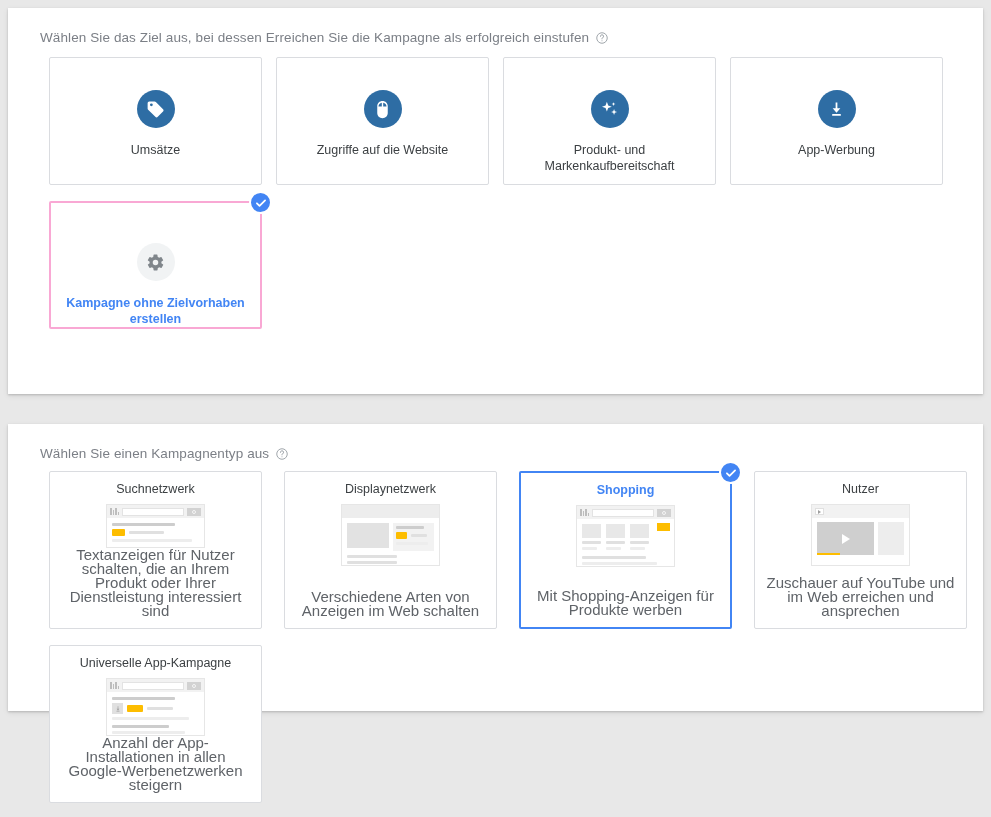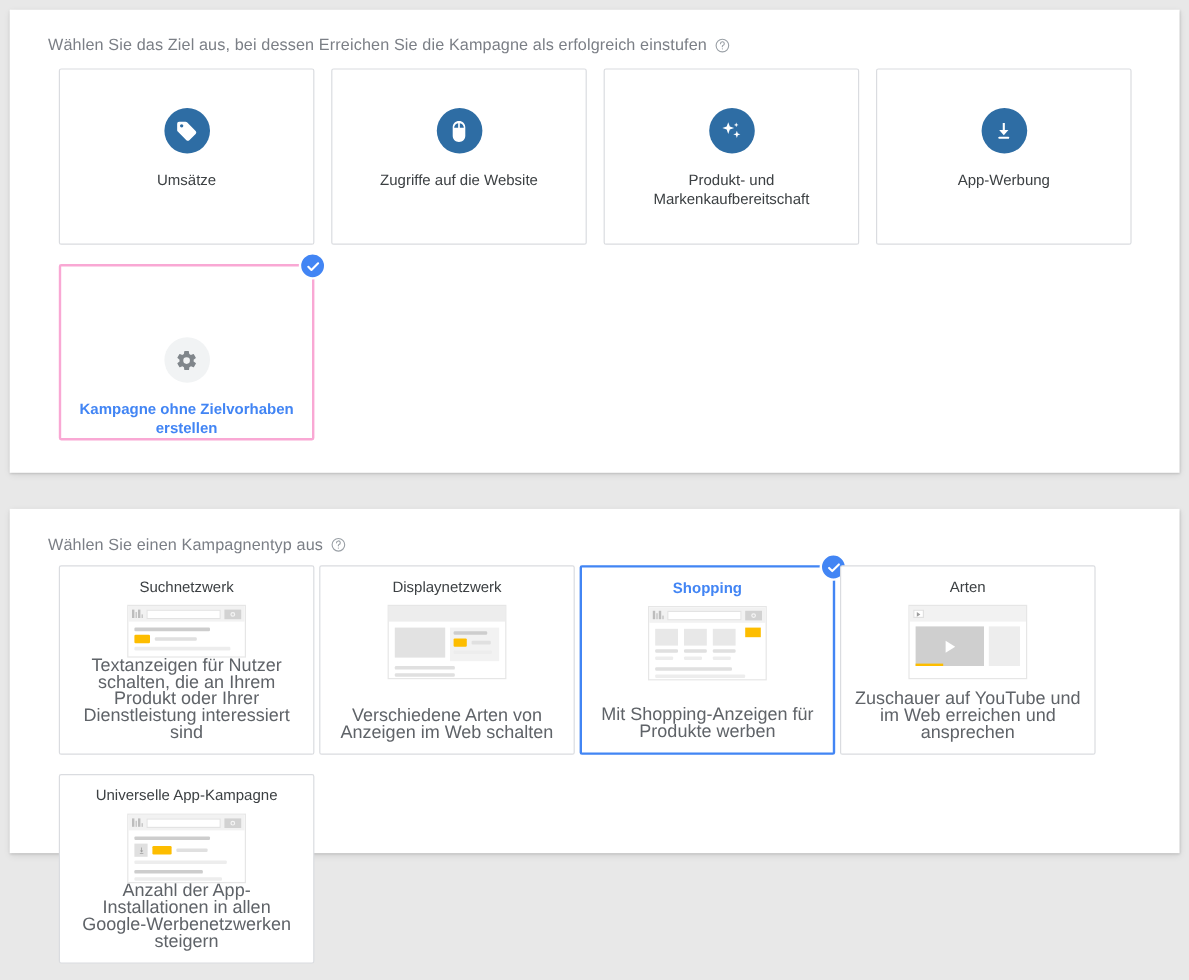--- a/index.html
+++ b/index.html
@@ -40,21 +40,21 @@
 
   
   .goal-grid {
     display: grid;
     grid-template-columns: repeat(4, 213px);
     gap: 16px 14px;
     padding: 12px 0 0 41px;
   }
   .goal-card {
     position: relative;
-    height: 147px;
+    height: 128px;
     border: 1px solid #dadce0;
     background: #fff;
     border-radius: 2px;
     display: flex;
     flex-direction: column;
     align-items: center;
     justify-content: flex-start;
     padding-top: 32px;
     cursor: pointer;
   }
@@ -97,21 +97,21 @@
     border: 2px solid #ffffff;
     display: flex; align-items: center; justify-content: center;
     color: #fff;
   }
   .check-badge svg { display:block; }
 
   
   .type-grid {
     display: grid;
     grid-template-columns: repeat(4, 213px);
-    gap: 16px 4px;
+    gap: 16px 22px;
     padding: 10px 0 0 41px;
   }
   .type-card {
     position: relative;
     border: 1px solid #dadce0;
     background: #fff;
     border-radius: 2px;
     height: 158px;
     display: flex;
     flex-direction: column;
@@ -398,21 +398,21 @@
           <div style="padding:3px 5px 0">
             <div class="bar" style="width:74%"></div>
             <div class="bar light" style="width:86%"></div>
 
           </div>
         </div>
         <div class="type-desc">Mit Shopping-Anzeigen für Produkte werben</div>
       </div>
 
       <div class="type-card">
-        <div class="type-title">Arten</div>
+        <div class="type-title">Nutzer</div>
         <div class="illus">
           <div class="il-vhead">
             <span class="il-ytbtn">
                 <b></b>
               </span>
           </div>
           <div class="il-vrow">
             <div class="il-player">
               <span class="play"></span>
               <span class="il-progress"></span>

